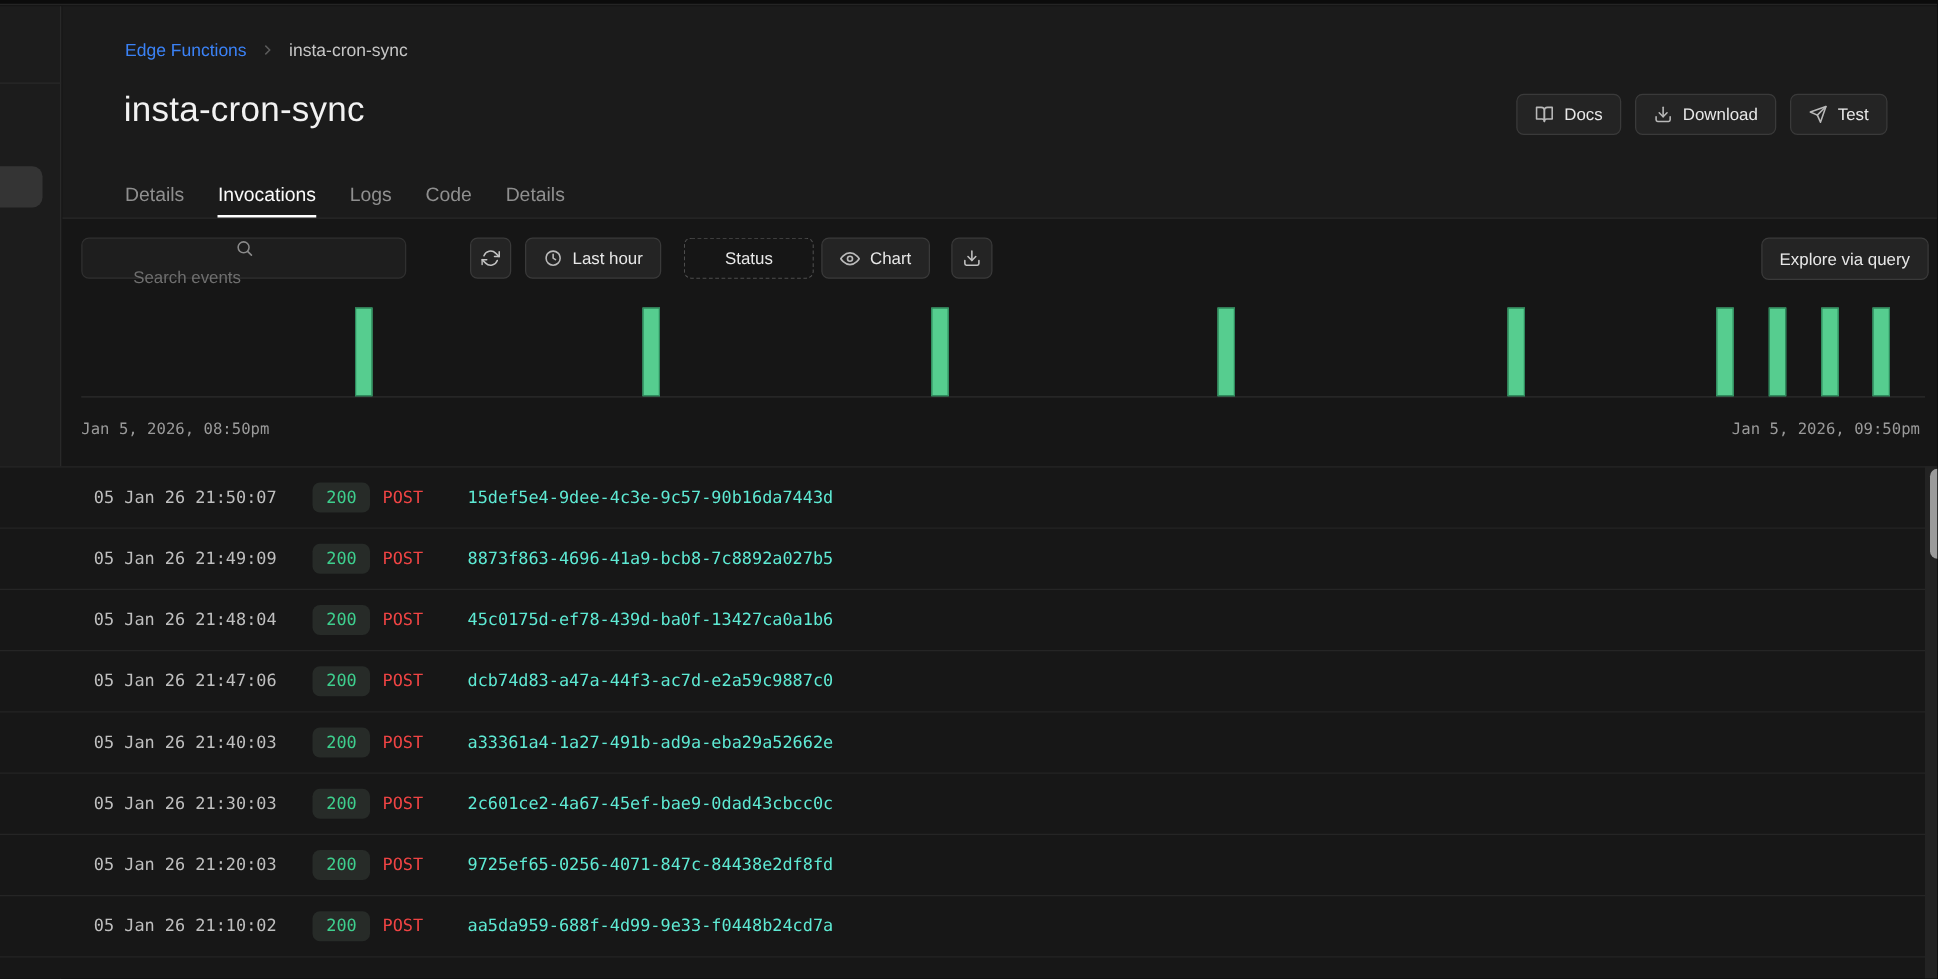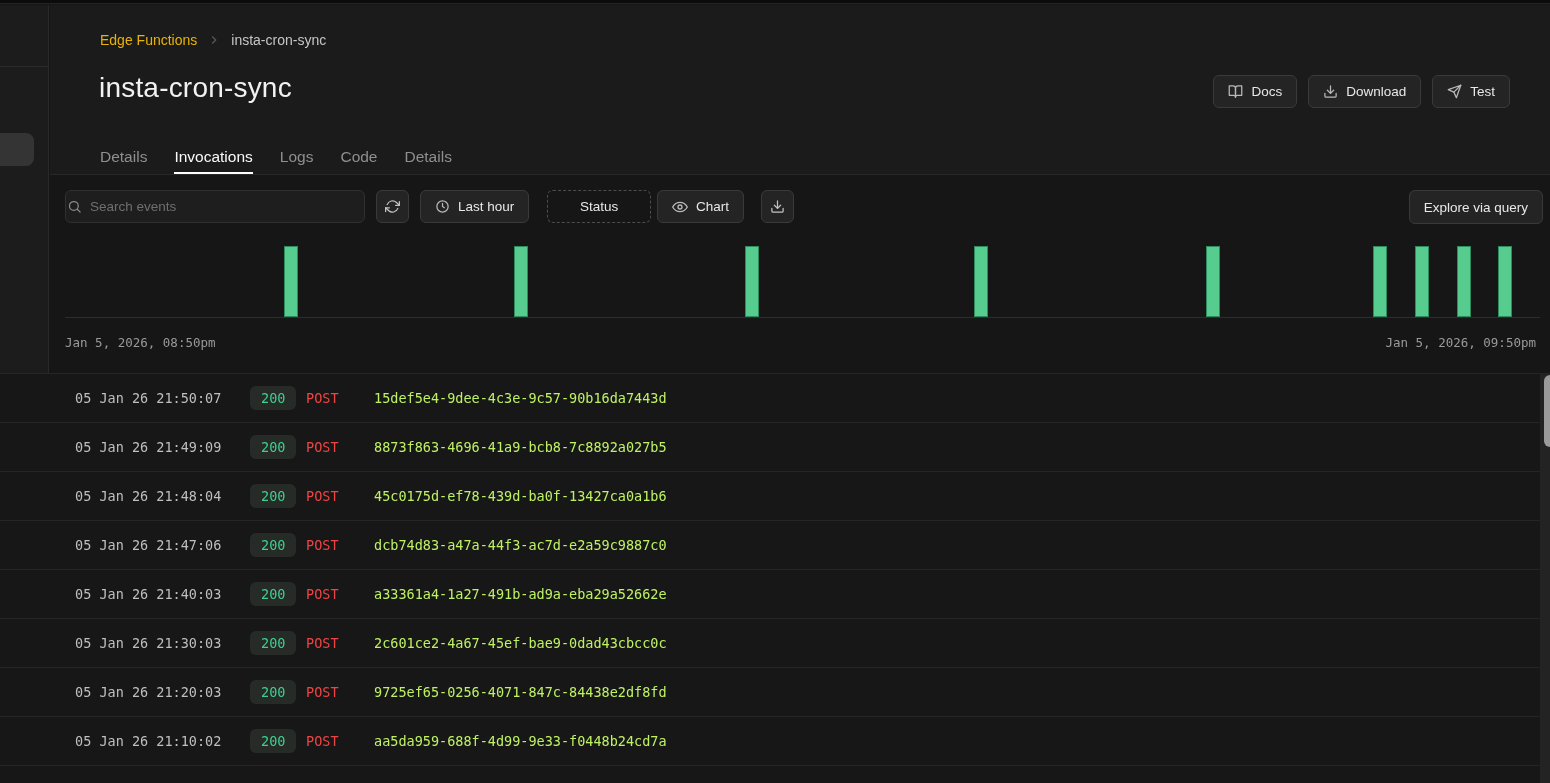--- a/index.html
+++ b/index.html
@@ -11,21 +11,21 @@
   }
   
   .top-strip { position:absolute; left:0; top:0; width:1550px; height:4px; background:#0b0b0b; border-bottom:1px solid #242424; }
   .sidebar { position:absolute; left:0; top:5px; width:49px; height:778px; background:#1c1c1c; border-right:1px solid #292929; }
   .sidebar-divider { position:absolute; left:0; top:61px; width:49px; height:1px; background:#292929; }
   .sidebar-highlight { position:absolute; left:-12px; top:128px; width:46px; height:33px; background:#343434; border-radius:8px; }
   .header-bg { position:absolute; left:50px; top:5px; right:0; height:170px; background:#1b1b1b; border-bottom:1px solid #282828; }
 
   
   .breadcrumb { position:absolute; left:100px; top:32px; display:flex; align-items:center; gap:10px; font-size:14px; }
-  .crumb-parent { color:#eab308; cursor:pointer; }
+  .crumb-parent { color:#3b82f6; cursor:pointer; }
   .crumb-sep { color:#5a5a5a; display:flex; }
   .crumb-current { color:#c6c6c6; }
 
   
   .page-title { position:absolute; left:99px; top:72px; font-size:28px; font-weight:500; color:#f2f2f2; letter-spacing:.2px; }
   .header-actions { position:absolute; right:40px; top:75px; display:flex; gap:11px; }
   .btn {
     display:inline-flex; align-items:center; gap:8px; height:33px; padding:0 14px;
     background:#242424; border:1px solid #3a3a3a; border-radius:6px;
     color:#e8e8e8; font-size:13.5px; cursor:pointer; white-space:nowrap;
@@ -35,23 +35,23 @@
 
   
   .tabs { position:absolute; left:100px; top:140px; height:34px; display:flex; gap:27px; font-size:15.5px; }
   .tab { position:relative; display:flex; align-items:center; color:#8f8f8f; cursor:pointer; }
   .tab.active { color:#fafafa; }
   .tab.active::after { content:""; position:absolute; left:0; right:0; bottom:0; height:2px; background:#ffffff; }
 
   
   .toolbar { position:absolute; left:0; top:190px; width:1550px; height:33px; }
   .search-box {
-    position:absolute; left:65px; top:0; width:300px; height:33px;
+    position:absolute; left:65px; top:0; width:260px; height:33px;
     background:#1e1e1e; border:1px solid #303030; border-radius:6px;
-    display:flex; align-items:center; padding:0 1px; gap:8px;
+    display:flex; align-items:center; padding:0 1px; gap:8px;flex-direction:column;
   }
   .search-box .ico { color:#8a8a8a; }
   .search-box input {
     flex:1; background:transparent; border:none; outline:none;
     color:#d5d5d5; font-size:13.5px; font-family:"Liberation Sans", sans-serif;
   }
   .search-box input::placeholder { color:#6f6f6f; }
   .icon-btn {
     position:absolute; top:0; width:33px; height:33px; background:#242424;
     border:1px solid #3a3a3a; border-radius:6px;
@@ -71,21 +71,21 @@
   
   .table { position:absolute; left:0; top:373px; right:0; bottom:0; background:#171717; border-top:1px solid #262626; }
   .row { position:relative; height:49px; border-bottom:1px solid #252525; font-family:"DejaVu Sans Mono", monospace; font-size:13.5px; cursor:pointer; }
   .cell { position:absolute; top:50%; transform:translateY(-50%); white-space:nowrap; }
   .cell-ts { left:75px; color:#bfbfbf; }
   .status-badge {
     left:250px; padding:4px 11px; border-radius:6px; background:#272b28;
     color:var(--accent-green,#3ecf8e); font-size:13.5px;
   }
   .cell-method { left:306px; color:#ef4444; }
-  .cell-id { left:374px; color:#bef264; }
+  .cell-id { left:374px; color:#5eead4; }
 
   
   .scroll-track { position:absolute; left:1540px; top:373px; width:10px; bottom:0; background:#232323; }
   .scroll-thumb { position:absolute; left:1544px; top:375px; width:12px; height:72px; background:#9b9b9b; border-radius:6px; }
 </style>
 </head>
 <body>
 
 <div id="screen">
 

